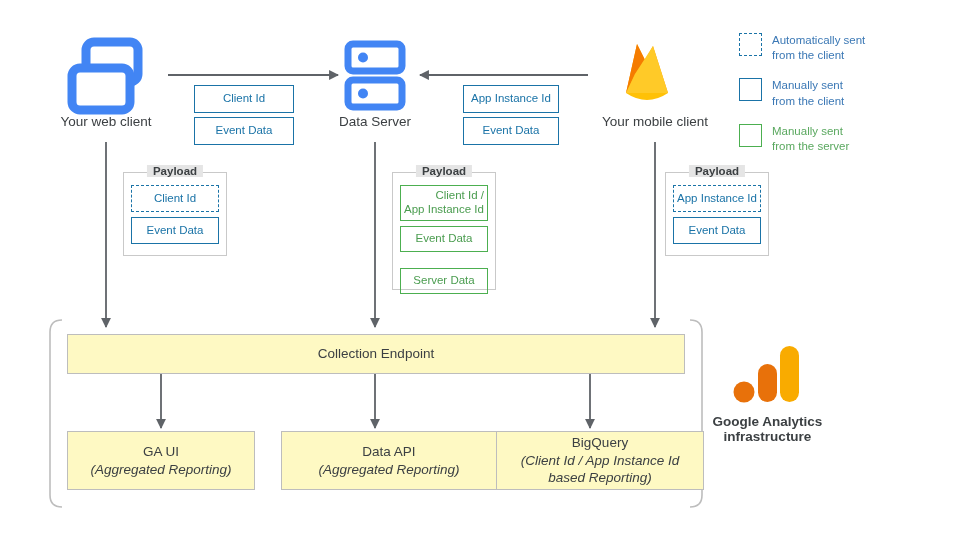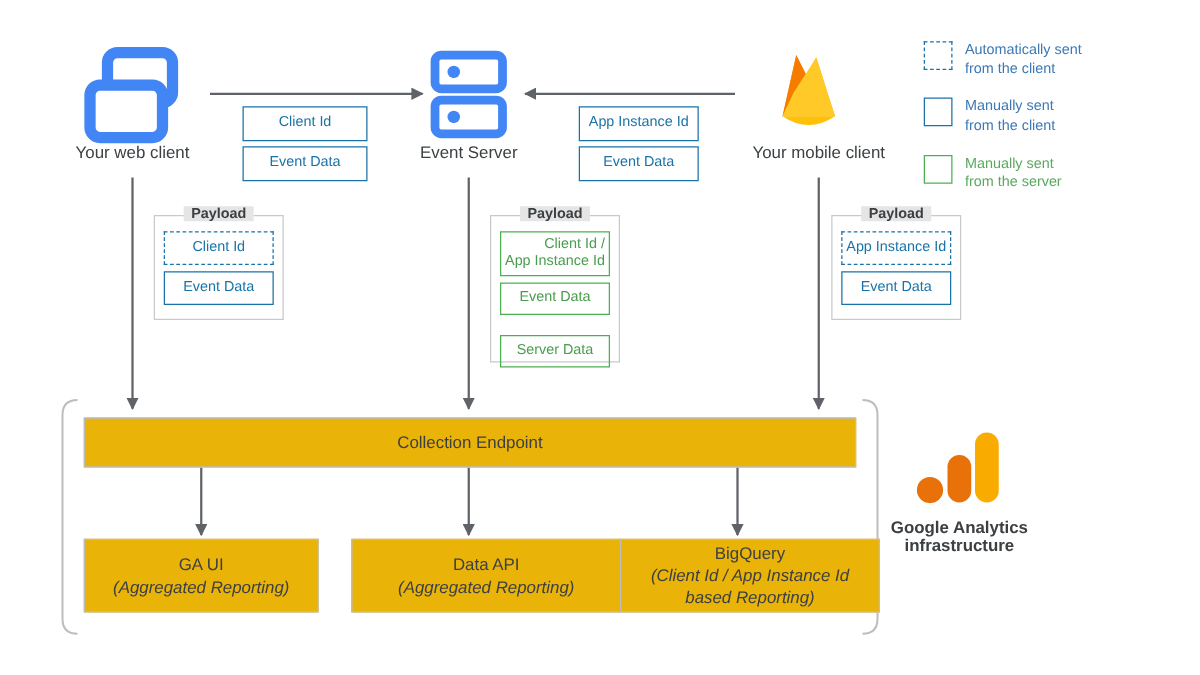--- a/index.html
+++ b/index.html
@@ -18,21 +18,21 @@
   .chip.blue-dash{border:1.4px dashed #1a73a7;color:#1a73a7;}
   .chip.green{border:1.4px solid #4caf50;color:#4a9c4f;}
 
   
   .payload{box-sizing:border-box;border:1px solid #c9c9c9;background:#fff;}
   .payload-title{position:absolute;top:-8px;left:50%;transform:translateX(-50%);
                  background:#e5e5e5;padding:0 6px;font-size:11.5px;font-weight:bold;
                  color:#3c4043;white-space:nowrap;}
 
   
-  .gbox{box-sizing:border-box;border:1px solid #bdbdbd;background:#eab308;
+  .gbox{box-sizing:border-box;border:1px solid #bdbdbd;background:#fef9c3;
         display:flex;flex-direction:column;align-items:center;justify-content:center;
         font-size:13.5px;color:#3c4043;text-align:center;line-height:1.3;}
   .gbox .it{font-style:italic;}
 
   
   .lg-swatch{box-sizing:border-box;width:23px;height:23px;background:#fff;}
   .lg-swatch.dash{border:1.4px dashed #1a73a7;}
   .lg-swatch.solid-blue{border:1.4px solid #1a73a7;}
   .lg-swatch.solid-green{border:1.4px solid #4caf50;}
   .lg-text{font-size:11.5px;line-height:1.32;white-space:pre-line;}
@@ -85,21 +85,21 @@
   <div class="chip blue" style="width:100px;height:28px;margin-top:4px;">Event Data</div>
 </div>
 
 <div class="abs" style="left:325px;top:38px;width:100px;">
   <svg width="100" height="76" viewBox="0 0 100 76">
     <rect x="23" y="6" width="54" height="27" rx="5" ry="5" fill="none" stroke="#4285f4" stroke-width="7"></rect>
     <circle cx="38" cy="19.5" r="5" fill="#4285f4"></circle>
     <rect x="23" y="42" width="54" height="27" rx="5" ry="5" fill="none" stroke="#4285f4" stroke-width="7"></rect>
     <circle cx="38" cy="55.5" r="5" fill="#4285f4"></circle>
   </svg>
-  <div class="node-label">Event Server</div>
+  <div class="node-label">Data Server</div>
 </div>
 
 <div class="abs" style="left:463px;top:85px;">
   <div class="chip blue" style="width:96px;height:28px;">App Instance Id</div>
   <div class="chip blue" style="width:96px;height:28px;margin-top:4px;">Event Data</div>
 </div>
 
 <div class="abs" style="left:583px;top:38px;width:144px;">
   <svg width="144" height="76" viewBox="0 0 144 76" style="margin:0 auto;">
     <g transform="translate(42,2)">

